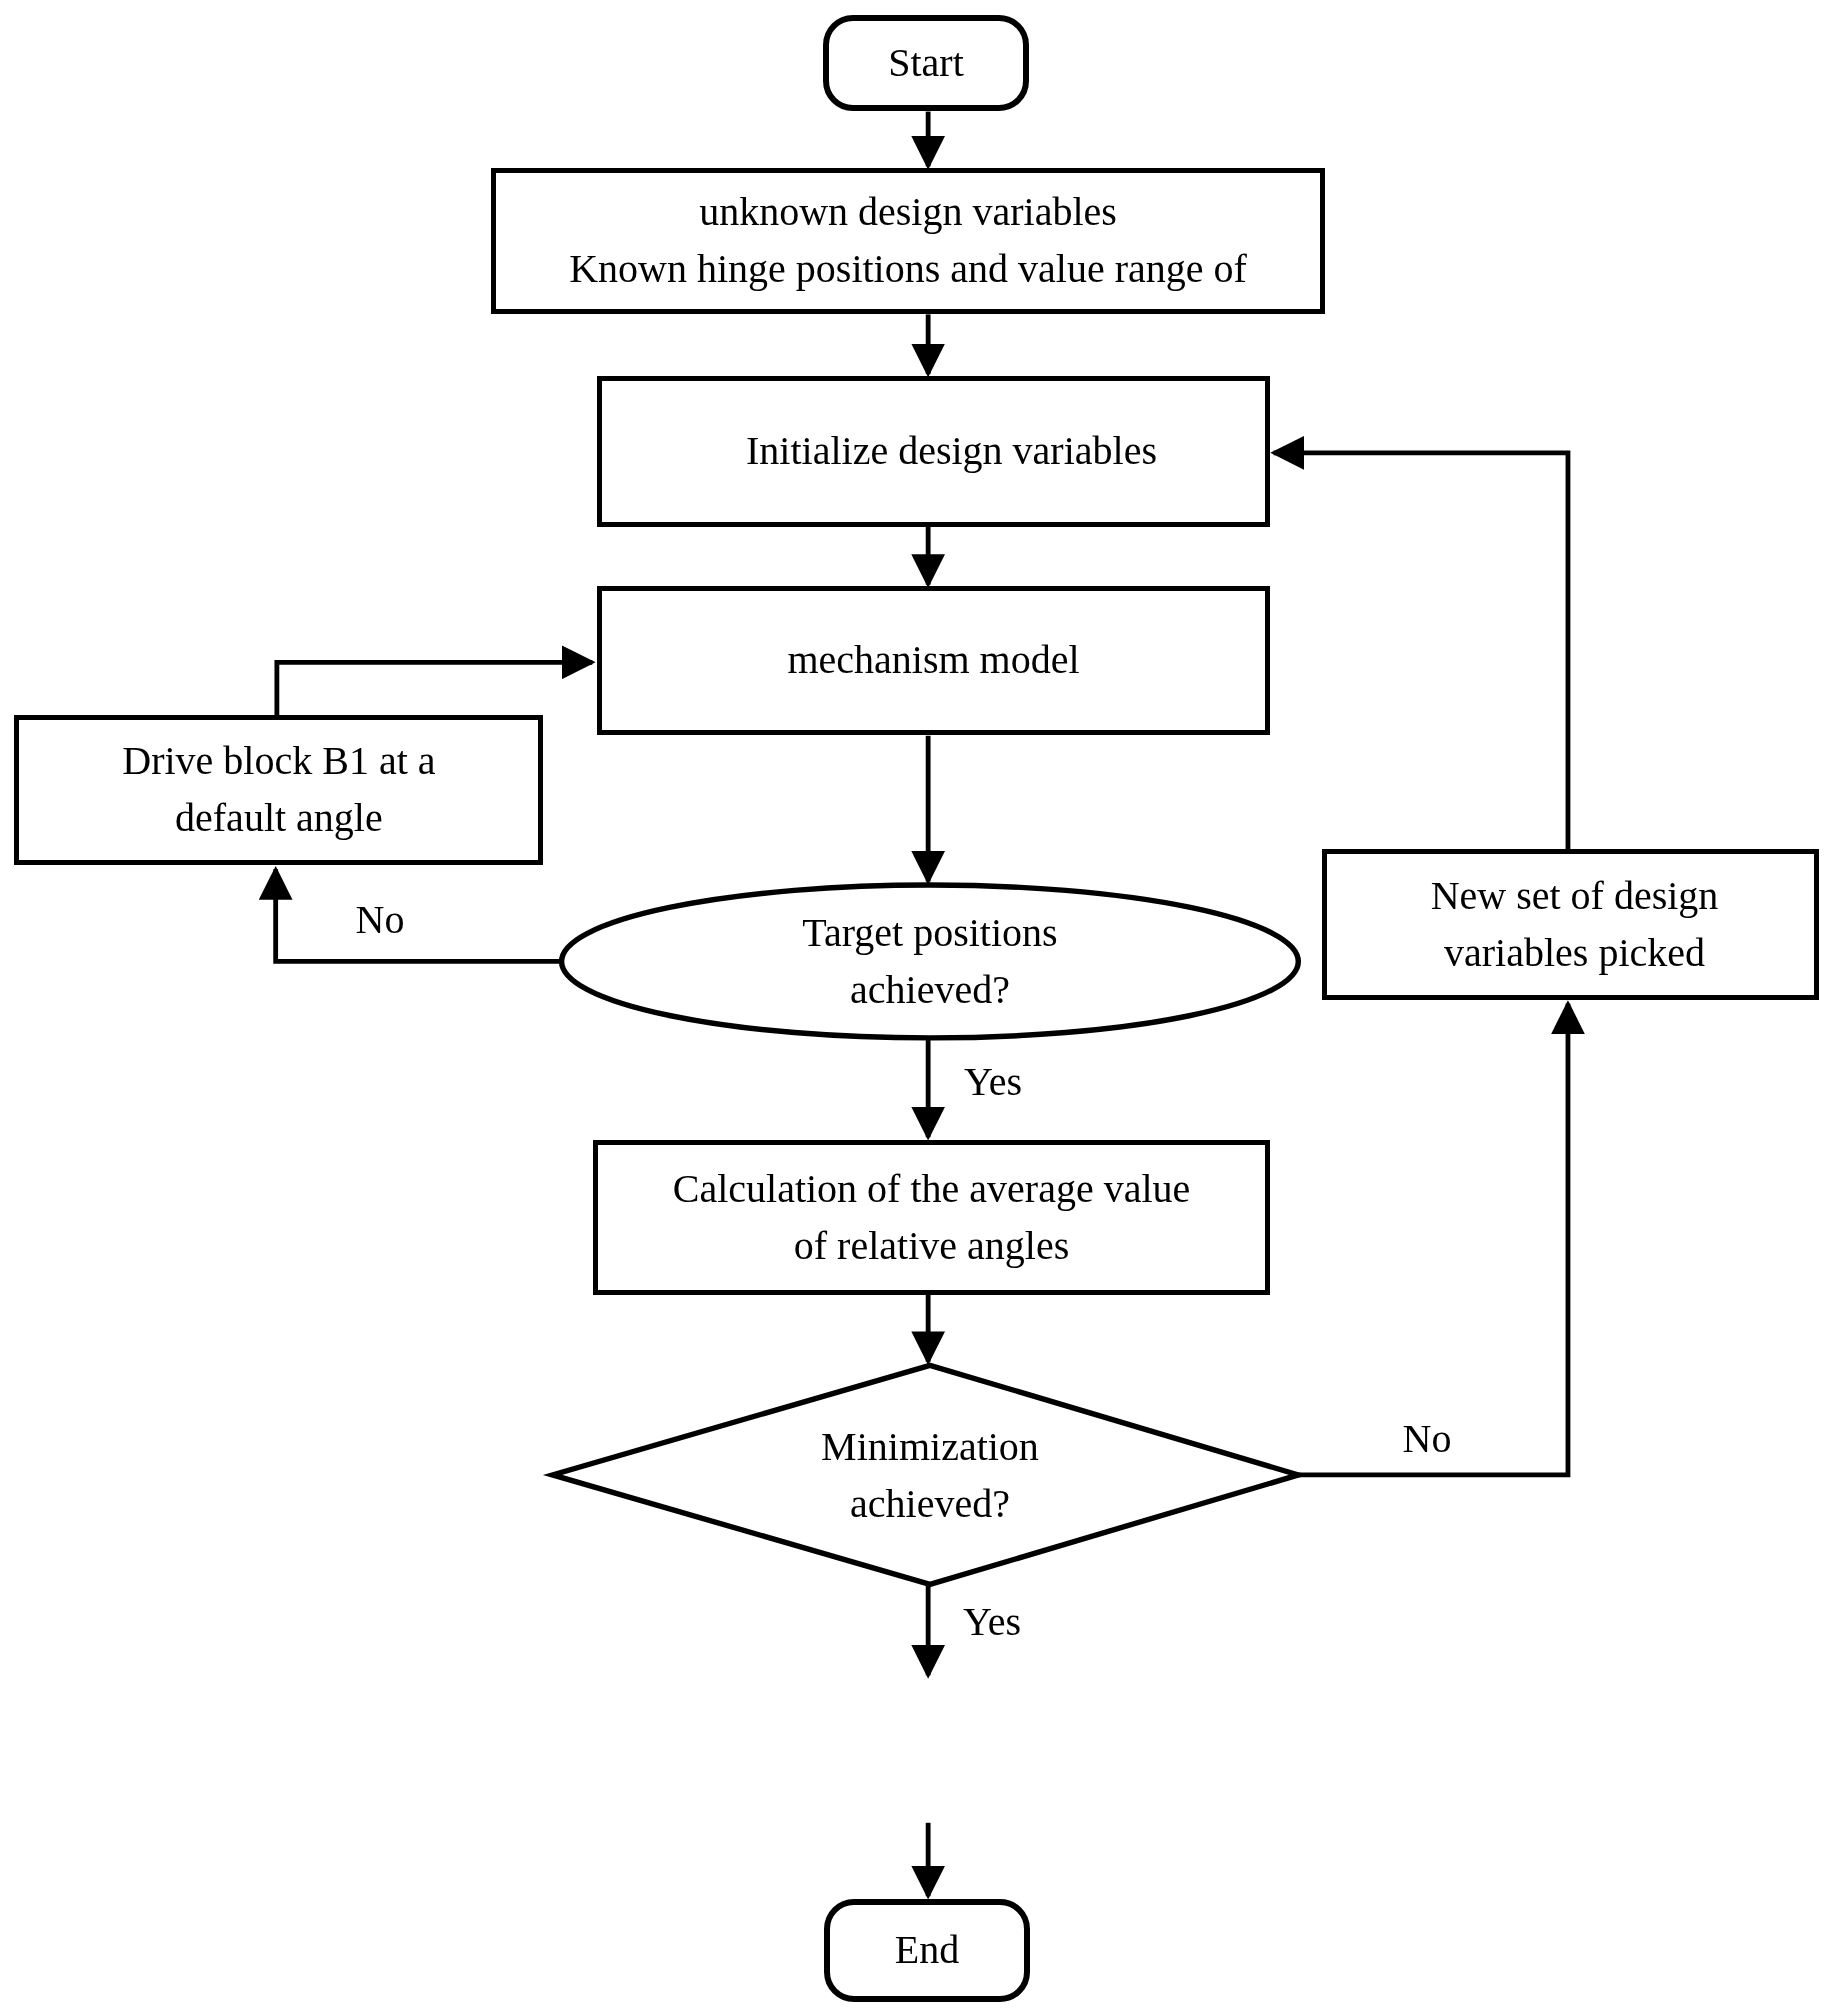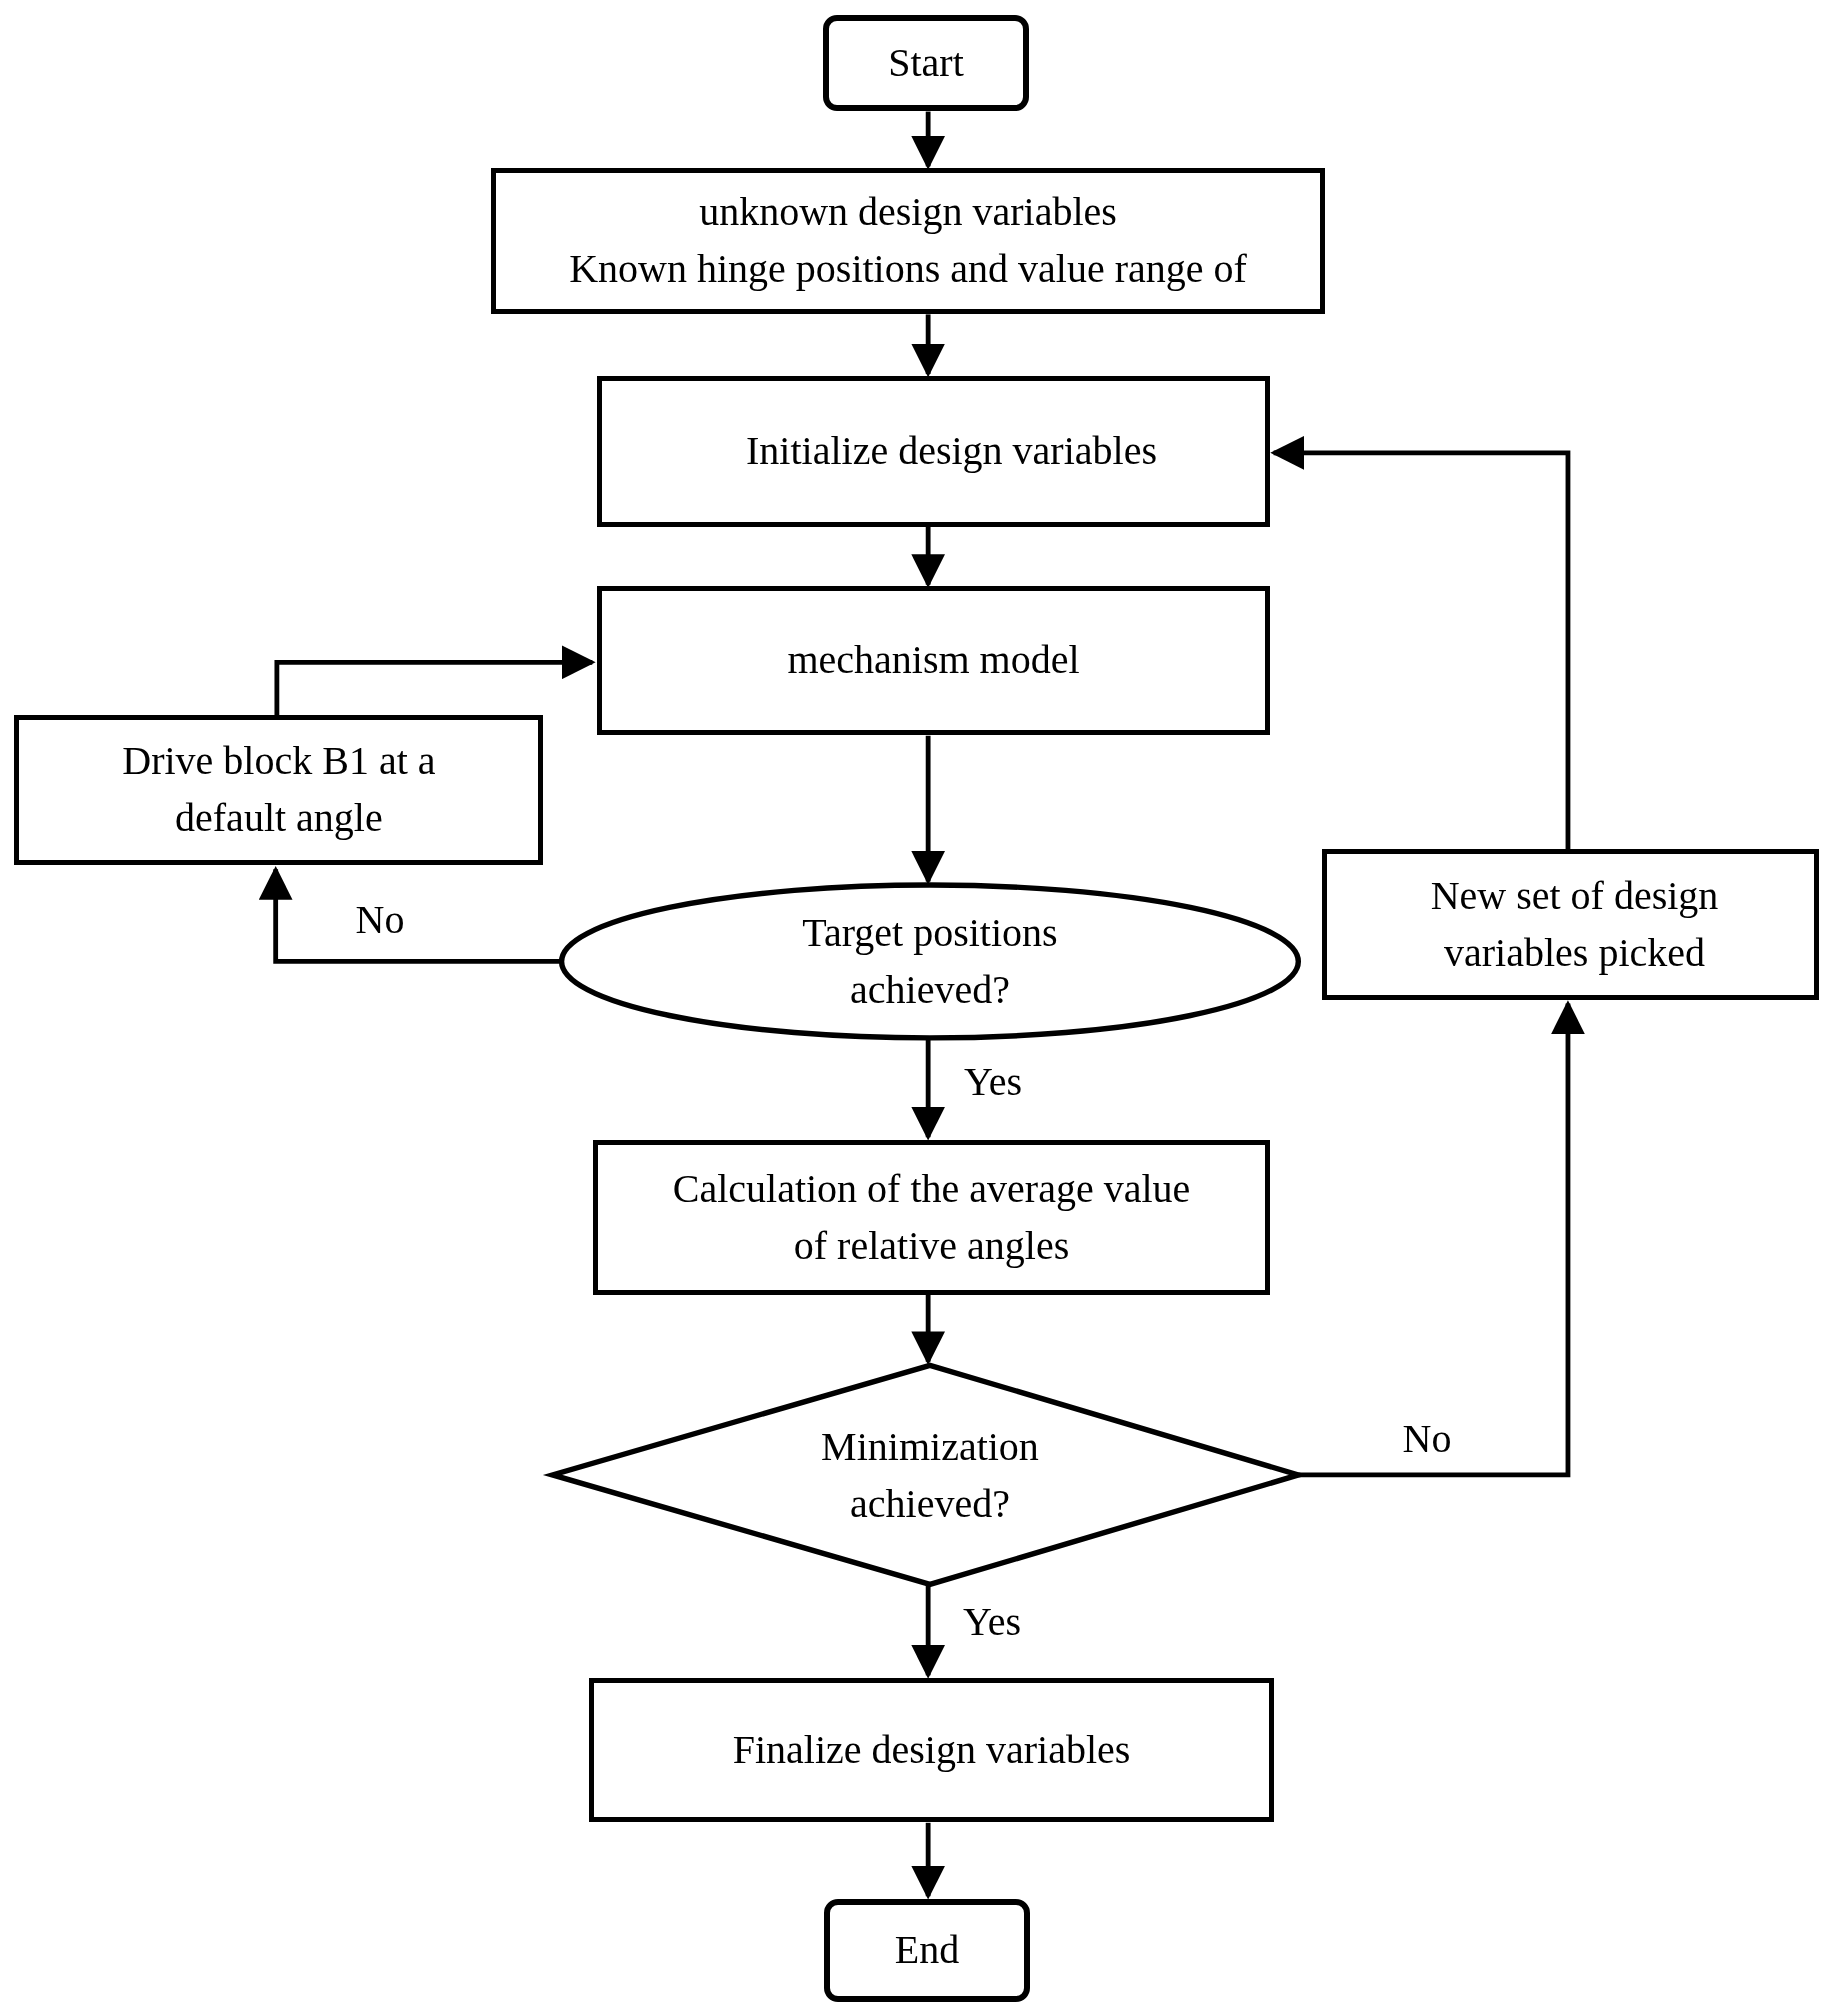--- a/index.html
+++ b/index.html
@@ -2,21 +2,21 @@
 <html style="font-size:9.6px"><head>
 <meta charset="utf-8">
 <style>
   html,body{margin:0;padding:0;background:#ffffff;}
   .canvas{position:relative;width:1831px;height:2015px;background:#ffffff;
           font-family:"Liberation Serif","DejaVu Serif",serif;color:#000;}
   .wires{position:absolute;left:0;top:0;width:1831px;height:2015px;}
   .node{position:absolute;box-sizing:border-box;background:#fff;border:5.4px solid #000;
         display:flex;align-items:center;justify-content:center;text-align:center;
         font-size:40px;line-height:1.42;}
-  .terminal{border-width:6px;border-radius:14px;}
+  .terminal{border-width:6px;border-radius:30px;}
   .overlay{position:absolute;box-sizing:border-box;border:none;background:transparent;
            display:flex;align-items:center;justify-content:center;text-align:center;
            font-size:40px;line-height:1.42;}
   .lbl{position:absolute;transform:translate(-50%,-50%);font-size:40px;white-space:nowrap;}
   .inner{width:100%;}
 </style>
 </head>
 <body>
 
 <div class="canvas">
@@ -96,23 +96,20 @@
     </div>
   </div>
 
   <div class="node" style="left:1322px;top:849px;width:497px;height:151px;padding-left:8px;">
     <div class="inner">
       <div>New set of design</div>
       <div>variables picked</div>
     </div>
   </div>
 
-  <div class="node" style="left:589px;top:1678px;width:685px;height:144px;">
-    <div class="inner">Finalize design variables</div>
-  </div>
 
   <div class="node terminal" style="left:824px;top:1899px;width:206px;height:103px;">
     <div class="inner">End</div>
   </div>
 
   <div class="lbl" style="left:380px;top:919px;">No</div>
   <div class="lbl" style="left:993px;top:1081px;">Yes</div>
   <div class="lbl" style="left:1427px;top:1438px;">No</div>
   <div class="lbl" style="left:992px;top:1621px;">Yes</div>
 

